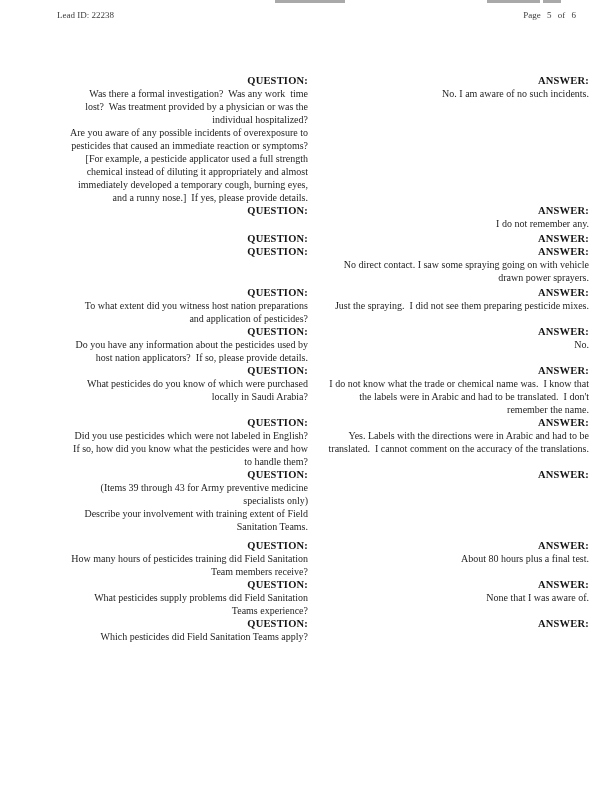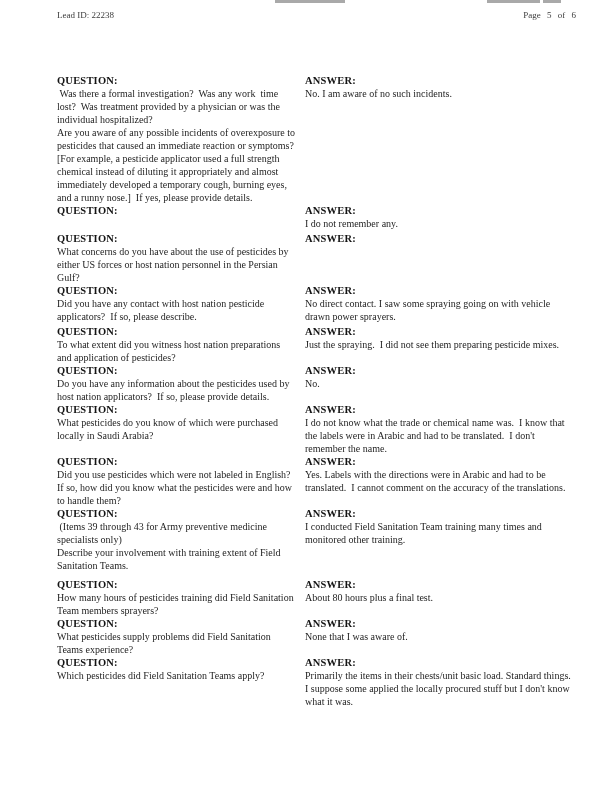--- a/index.html
+++ b/index.html
@@ -30,22 +30,23 @@
     justify-content: space-between;
     font-size: 9px;
     line-height: 11px;
     color: #3c3c3c;
     align-items: flex-end;
   }
   .page-header .page-num { word-spacing: 4px; }
   .content {
     position: absolute;
     top: 74px;
-    left: 57px;
+    left: 70px;
     width: 519px;
+    text-align: right;
   }
   .qa-row { display: flex; align-items: flex-start; }
   .q-cell { width: 238px; margin-right: 10px; }
   .a-cell { flex: 1; }
   .qa-heading {
     font-weight: bold;
     font-size: 10.5px;
     line-height: 13px;
     letter-spacing: 0.2px;
     color: #141414;
@@ -94,31 +95,29 @@
       </div>
       <div class="a-cell">
         <div class="qa-heading">ANSWER:</div>
         <p class="qa-text">I do not remember any.</p>
       </div>
     </div>
 
     <div class="qa-row">
       <div class="q-cell">
         <div class="qa-heading">QUESTION:</div>
-        <p class="qa-text">What concerns do you have about the use of pesticides by either US forces or host nation personnel in the Persian Gulf?</p>
       </div>
       <div class="a-cell">
         <div class="qa-heading">ANSWER:</div>
       </div>
     </div>
 
     <div class="qa-row g2">
       <div class="q-cell">
         <div class="qa-heading">QUESTION:</div>
-        <p class="qa-text">Did you have any contact with host nation pesticide applicators?  If so, please describe.</p>
       </div>
       <div class="a-cell">
         <div class="qa-heading">ANSWER:</div>
         <p class="qa-text">No direct contact. I saw some spraying going on with vehicle drawn power sprayers.</p>
       </div>
     </div>
 
     <div class="qa-row">
       <div class="q-cell">
         <div class="qa-heading">QUESTION:</div>
@@ -164,28 +163,27 @@
     </div>
 
     <div class="qa-row g6">
       <div class="q-cell">
         <div class="qa-heading">QUESTION:</div>
         <p class="qa-text"> (Items 39 through 43 for Army preventive medicine specialists only)</p>
         <p class="qa-text">Describe your involvement with training extent of Field Sanitation Teams.</p>
       </div>
       <div class="a-cell">
         <div class="qa-heading">ANSWER:</div>
-        <p class="qa-text">I conducted Field Sanitation Team training many times and monitored other training.</p>
-      </div>
-    </div>
-
-    <div class="qa-row">
-      <div class="q-cell">
-        <div class="qa-heading">QUESTION:</div>
-        <p class="qa-text">How many hours of pesticides training did Field Sanitation Team members sprayers?</p>
+      </div>
+    </div>
+
+    <div class="qa-row">
+      <div class="q-cell">
+        <div class="qa-heading">QUESTION:</div>
+        <p class="qa-text">How many hours of pesticides training did Field Sanitation Team members receive?</p>
       </div>
       <div class="a-cell">
         <div class="qa-heading">ANSWER:</div>
         <p class="qa-text">About 80 hours plus a final test.</p>
       </div>
     </div>
 
     <div class="qa-row">
       <div class="q-cell">
         <div class="qa-heading">QUESTION:</div>
@@ -197,18 +195,17 @@
       </div>
     </div>
 
     <div class="qa-row">
       <div class="q-cell">
         <div class="qa-heading">QUESTION:</div>
         <p class="qa-text">Which pesticides did Field Sanitation Teams apply?</p>
       </div>
       <div class="a-cell">
         <div class="qa-heading">ANSWER:</div>
-        <p class="qa-text">Primarily the items in their chests/unit basic load. Standard things.  I suppose some applied the locally procured stuff but I don't know what it was.</p>
       </div>
     </div>
 
   </div>
 </div>
 
 </body></html>

